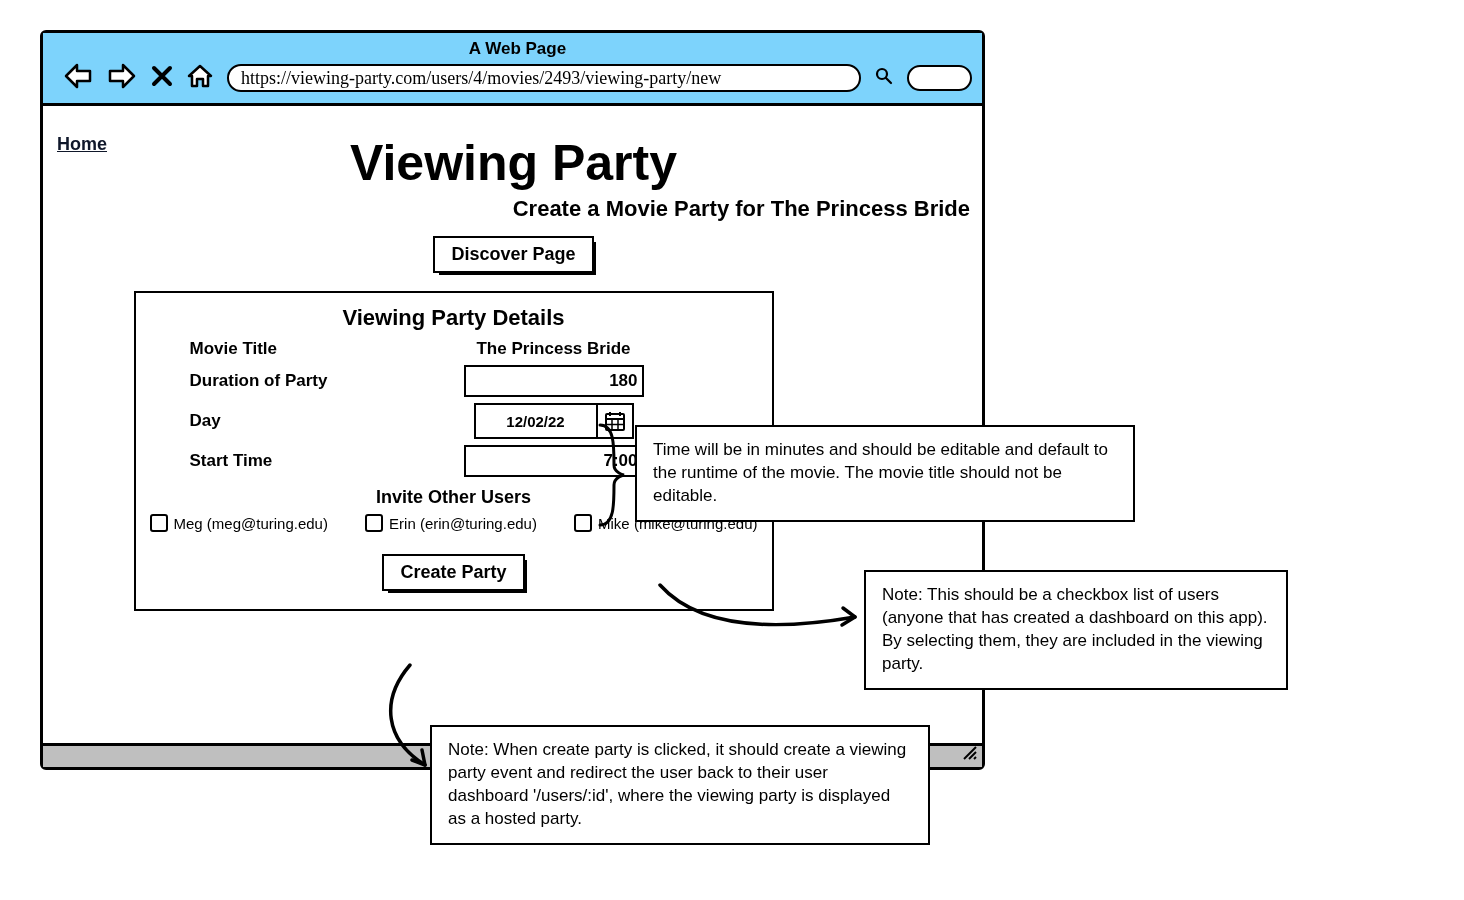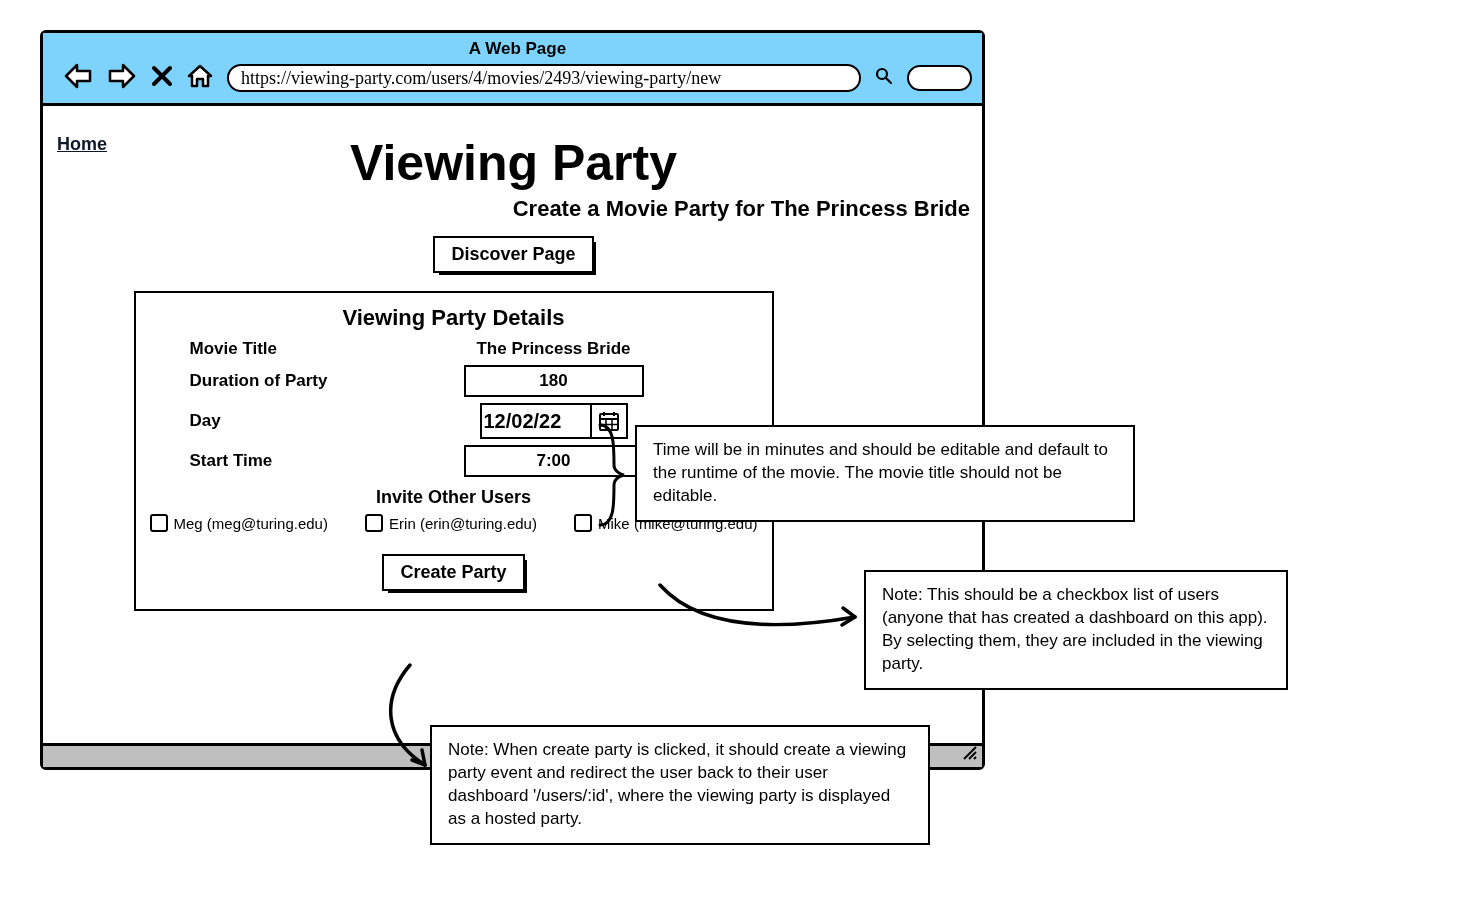--- a/index.html
+++ b/index.html
@@ -136,34 +136,35 @@
     font-weight: 600;
   }
   .form-value { flex: 1; text-align: center; }
   .mv-title { font-size: 17px; font-weight: 800; }
   .txt-input {
     border: 2.5px solid #000;
     background: #fff;
     font-family: inherit;
     font-size: 17px;
     font-weight: 700;
-    text-align: center;
+    text-align: right;
     width: 180px;
     height: 32px;
     padding: 2px 4px;
   }
   .date-wrap { display: inline-flex; align-items: stretch; }
   .date-input {
     border: 2.5px solid #000;
     border-right: none;
     background: #fff;
     font-family: inherit;
-    font-size: 20px;
-    font-weight: 700;
-    width: 110px;
+    font-size: 15px;
+    font-weight: 700;
+    text-align: center;
+    width: 122px;
     height: 36px;
   }
   .cal-btn {
     border: 2.5px solid #000;
     background: #fff;
     width: 38px;
     height: 36px;
     display: flex;
     align-items: center;
     justify-content: center;

